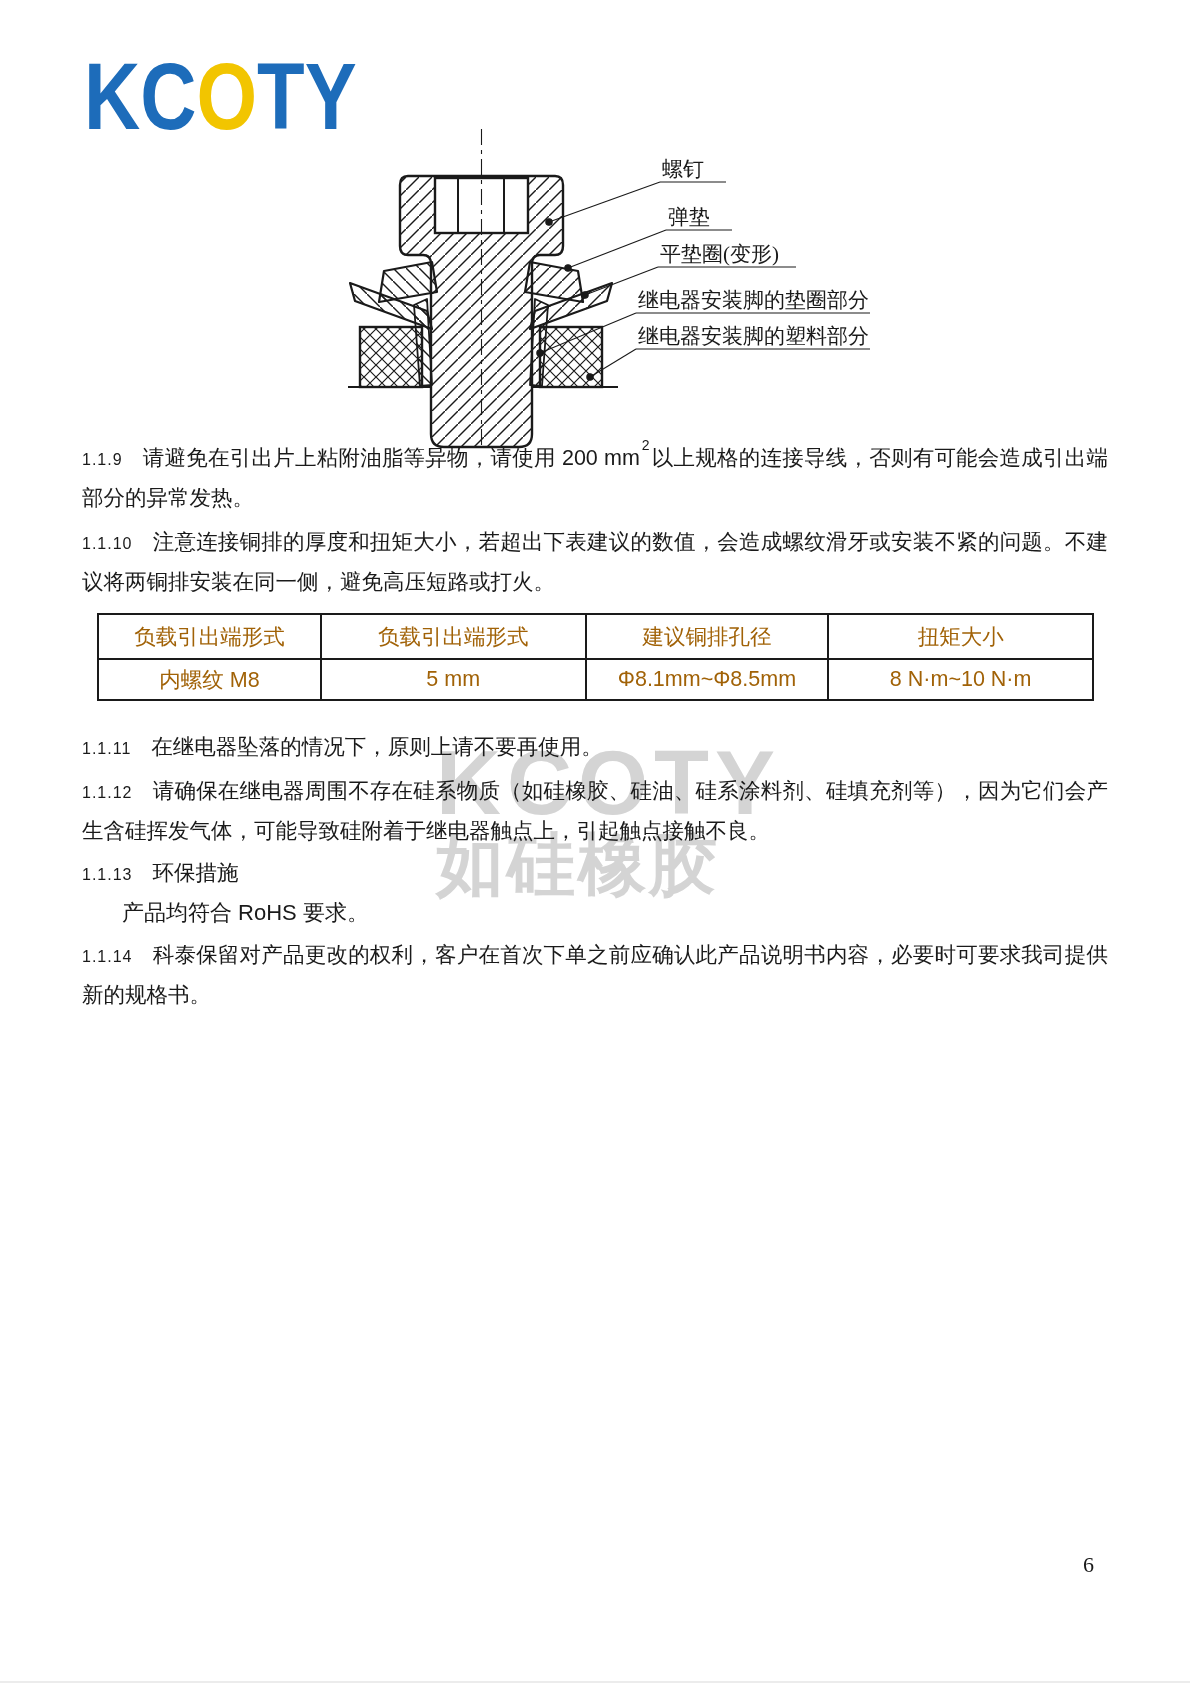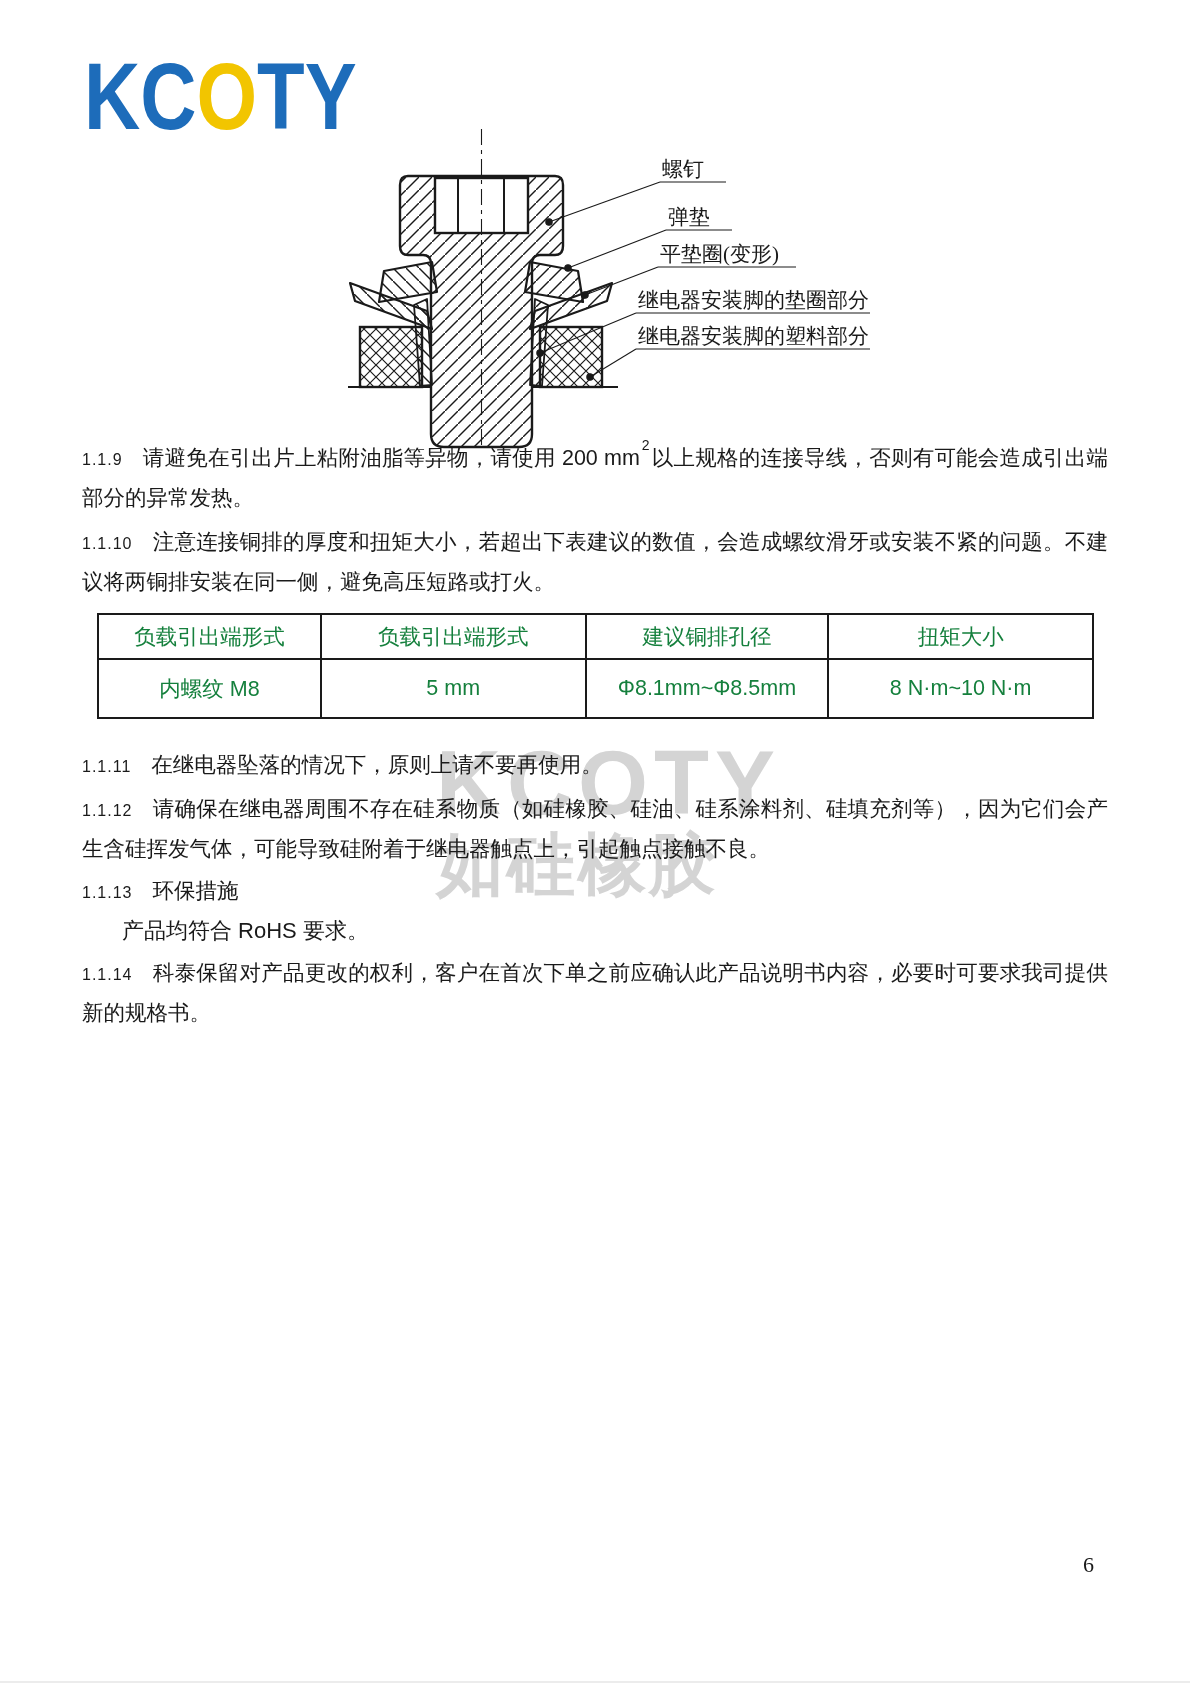--- a/index.html
+++ b/index.html
@@ -96,25 +96,25 @@
     width: 997px;
     margin: 12px 14px 0 15px;
     table-layout: fixed;
   }
   table.busbar th, table.busbar td {
     border: 2px solid #1a1a1a;
     text-align: center;
     vertical-align: middle;
     font-weight: 400;
     font-size: 21.5px;
-    color: #15803d;
+    color: #a16207;
     padding: 0;
   }
   table.busbar th { height: 45px; }
-  table.busbar td { height: 59px; }
+  table.busbar td { height: 41px; }
 
   
   .pagenum {
     position: absolute;
     left: 1083px;
     top: 1552px;
     font-family: "Liberation Serif", "DejaVu Serif", serif;
     font-size: 22px;
     color: #1a1a1a;
     z-index: 2;

